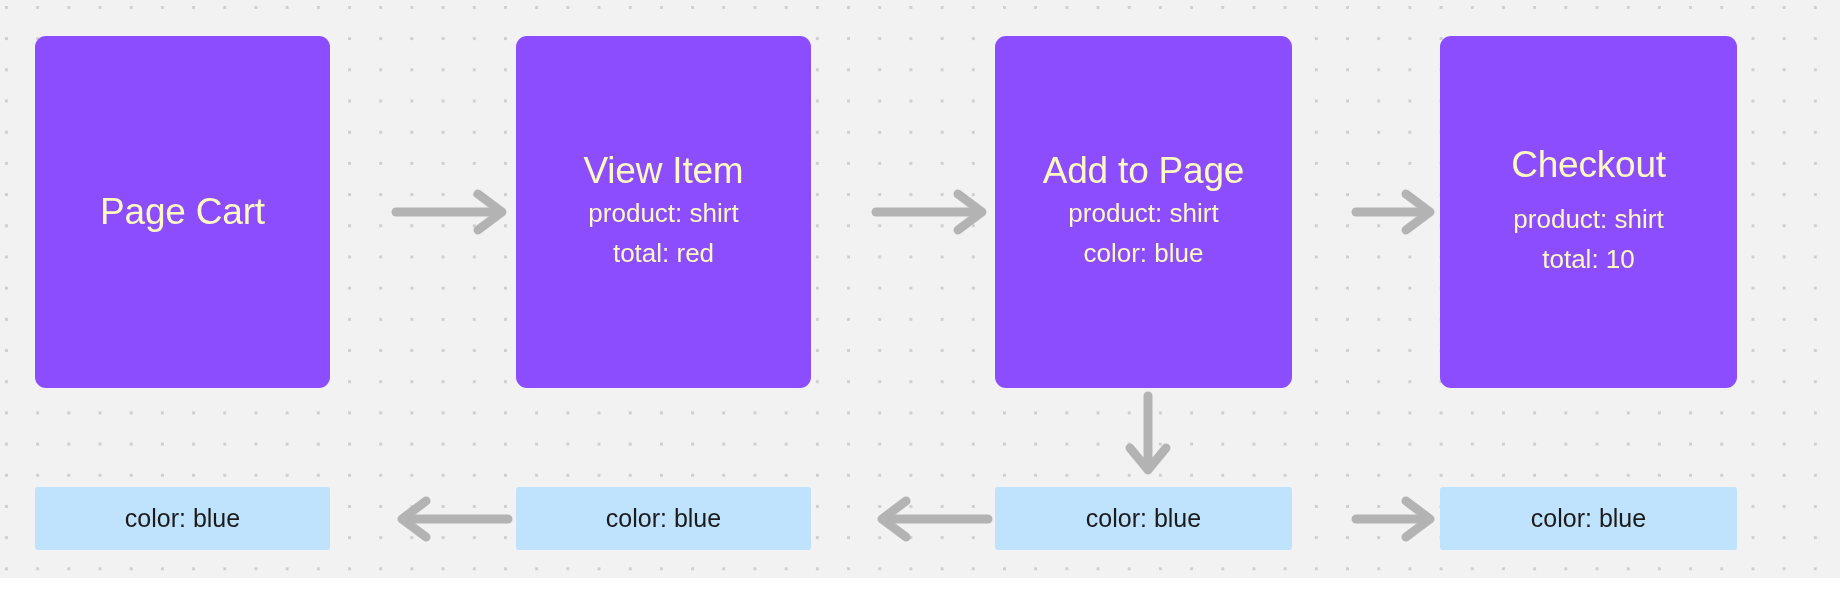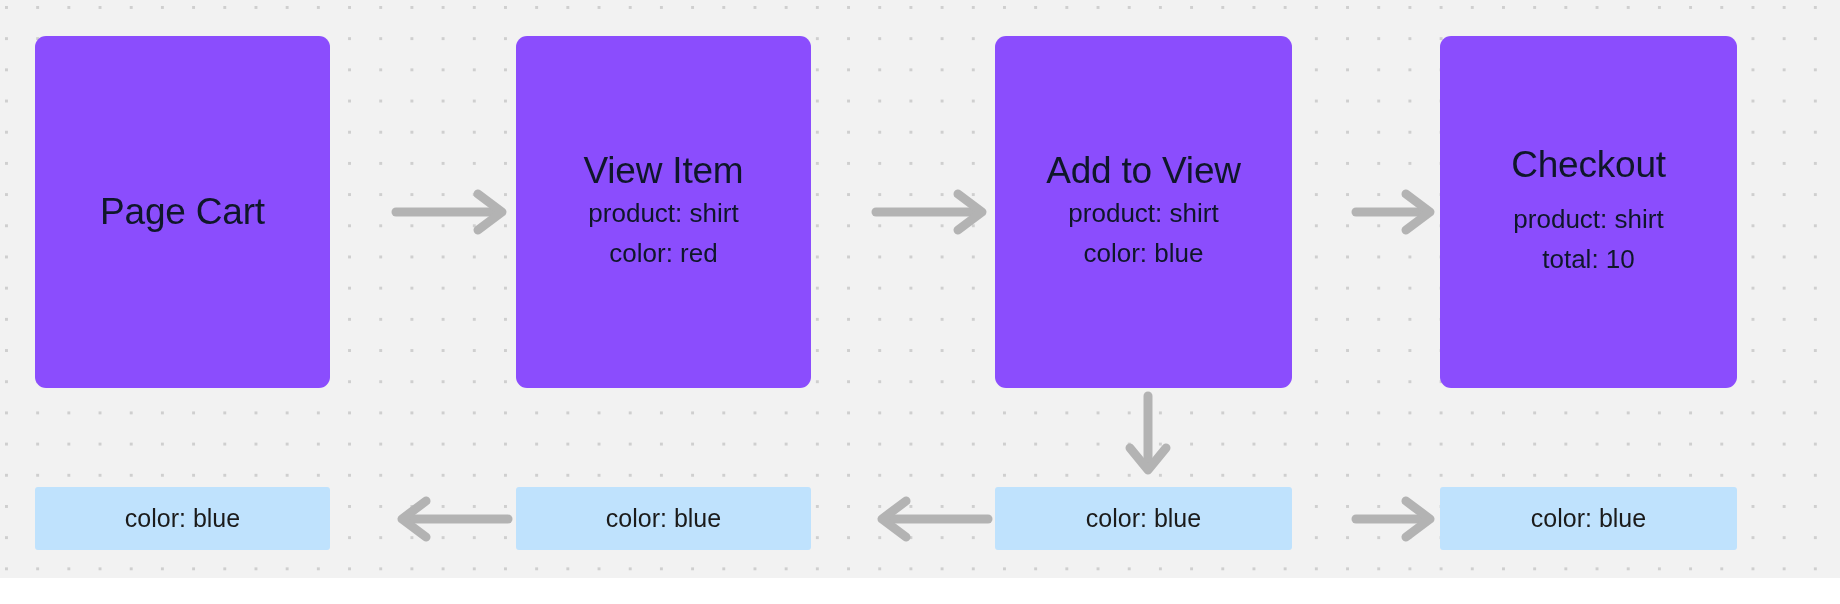--- a/index.html
+++ b/index.html
@@ -33,21 +33,21 @@
     height: 26px;
     background: #ffffff;
   }
 
   
   .node {
     position: absolute;
     box-sizing: border-box;
     background: #8b4dfd;
     border-radius: 11px;
-    color: #0f172a;
+    color: #fef9c3;
     display: flex;
     flex-direction: column;
     align-items: center;
     justify-content: center;
     text-align: center;
     padding: 0 8px;
   }
   .node-title {
     font-size: 37px;
     font-weight: 400;
@@ -96,26 +96,26 @@
 
   <div class="node" style="left:35px; top:36px; width:295px; height:352px;">
     <div class="node-title">Page Cart</div>
     <div class="node-props"></div>
   </div>
 
   <div class="node" style="left:516px; top:36px; width:295px; height:352px;">
     <div class="node-title">View Item</div>
     <div class="node-props">
       <div class="node-prop">product: shirt</div>
-      <div class="node-prop">color: red</div>
+      <div class="node-prop">total: red</div>
     </div>
   </div>
 
   <div class="node" style="left:995px; top:36px; width:297px; height:352px;">
-    <div class="node-title">Add to View</div>
+    <div class="node-title">Add to Page</div>
     <div class="node-props">
       <div class="node-prop">product: shirt</div>
       <div class="node-prop">color: blue</div>
     </div>
   </div>
 
   <div class="node" style="left:1440px; top:36px; width:297px; height:352px;gap:12px;">
     <div class="node-title">Checkout</div>
     <div class="node-props">
       <div class="node-prop">product: shirt</div>

